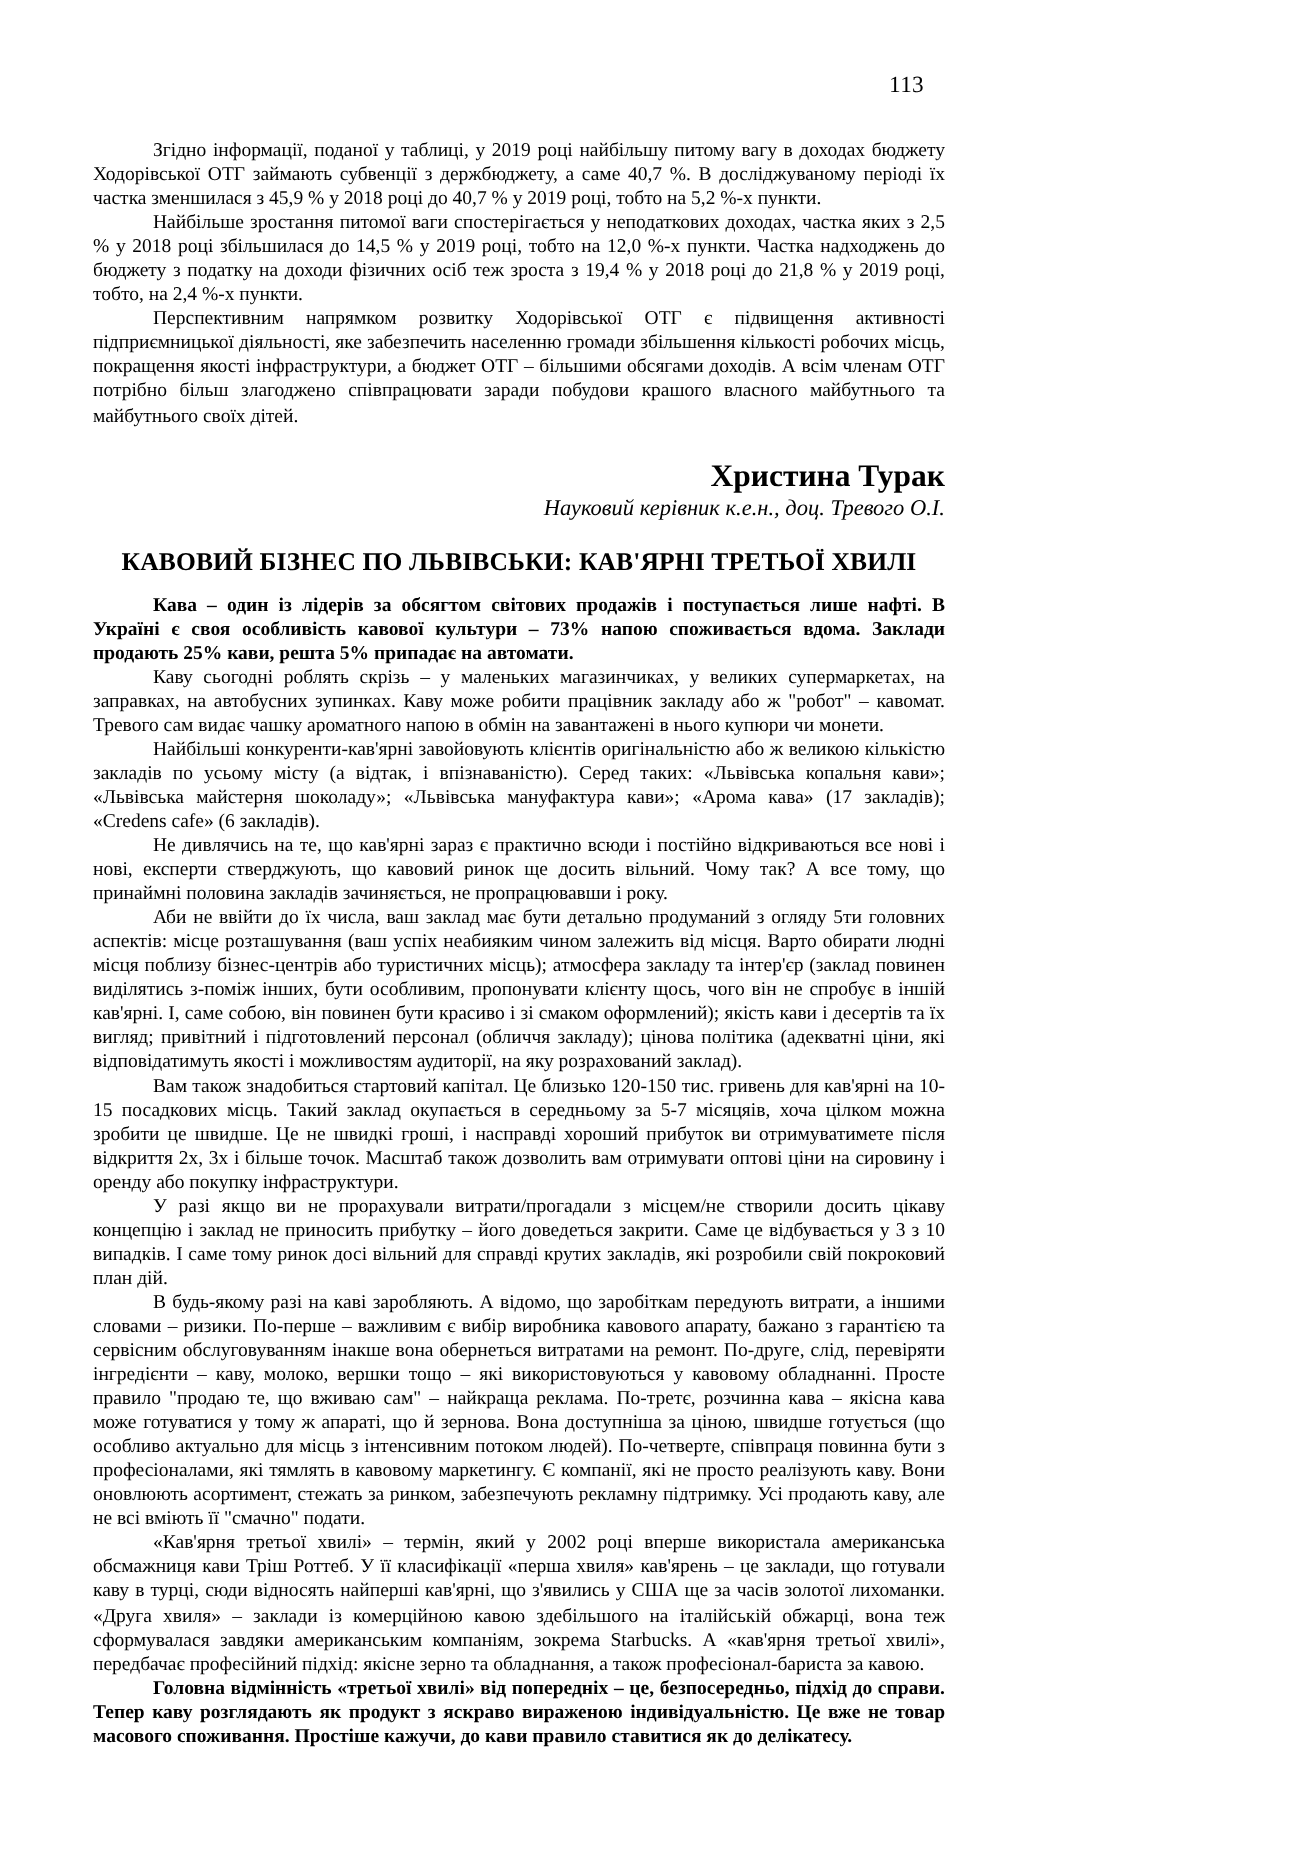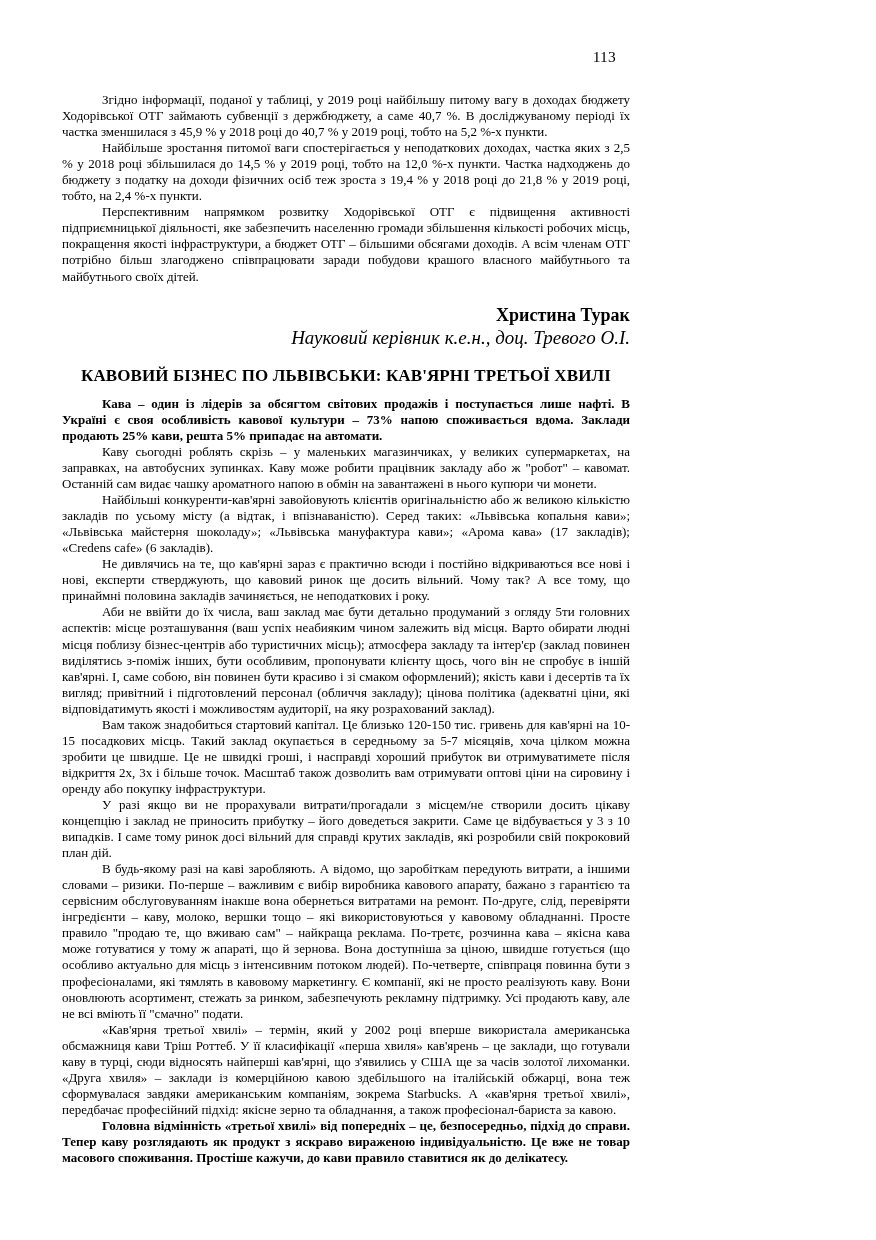--- a/index.html
+++ b/index.html
@@ -33,28 +33,28 @@
     font-size: 13px;
     line-height: 1.235;
     text-align: justify;
     text-indent: 40px;
     hyphens: auto;
   }
   p.bold { font-weight: bold; }
   .author {
     text-align: right;
     font-weight: bold;
-    font-size: 18px;
+    font-size: 21px;
     margin-top: 19px;
     line-height: 1.25;
   }
   .supervisor {
     text-align: right;
     font-style: italic;
-    font-size: 19px;
+    font-size: 15px;
     line-height: 1.25;
     margin-bottom: 2px;
   }
   .article-title {
     text-align: center;
     font-weight: bold;
     font-size: 17px;
     margin-top: 16px;
     margin-bottom: 10px;
     letter-spacing: 0.1px;
@@ -76,23 +76,23 @@
     <p>Перспективним напрямком розвитку Ходорівської ОТГ є підвищення активності підприємницької діяльності, яке забезпечить населенню громади збільшення кількості робочих місць, покращення якості інфраструктури, а бюджет ОТГ – більшими обсягами доходів. А всім членам ОТГ потрібно більш злагоджено співпрацювати заради побудови крашого власного майбутнього та майбутнього своїх дітей.</p>
   </div>
 
   <div class="author">Христина Турак</div>
   <div class="supervisor">Науковий керівник к.е.н., доц.  Тревого О.І.</div>
 
   <div class="article-title">КАВОВИЙ БІЗНЕС ПО ЛЬВІВСЬКИ: КАВ'ЯРНІ ТРЕТЬОЇ ХВИЛІ</div>
 
   <div class="para-block">
     <p class="bold">Кава – один із лідерів за обсягтом світових продажів і поступається лише нафті. В Україні є своя особливість кавової культури – 73% напою споживається вдома. Заклади продають 25% кави, решта 5% припадає на автомати.</p>
-    <p>Каву сьогодні роблять скрізь – у маленьких магазинчиках, у великих супермаркетах, на заправках, на автобусних зупинках. Каву може робити працівник закладу або ж "робот" – кавомат. Останній сам видає чашку ароматного напою в обмін на завантажені в нього купюри чи монети.</p>
+    <p>Каву сьогодні роблять скрізь – у маленьких магазинчиках, у великих супермаркетах, на заправках, на автобусних зупинках. Каву може робити працівник закладу або ж "робот" – кавомат. Тревого сам видає чашку ароматного напою в обмін на завантажені в нього купюри чи монети.</p>
     <p>Найбільші конкуренти-кав'ярні завойовують клієнтів оригінальністю або ж великою кількістю закладів по усьому місту (а відтак, і впізнаваністю). Серед таких: «Львівська копальня кави»; «Львівська майстерня шоколаду»; «Львівська мануфактура кави»; «Арома кава» (17 закладів); «Credens cafe» (6 закладів).</p>
-    <p>Не дивлячись на те, що кав'ярні зараз є практично всюди і постійно відкриваються все нові і нові, експерти стверджують, що кавовий ринок ще досить вільний. Чому так? А все тому, що принаймні половина закладів зачиняється, не неподаткових і року.</p>
+    <p>Не дивлячись на те, що кав'ярні зараз є практично всюди і постійно відкриваються все нові і нові, експерти стверджують, що кавовий ринок ще досить вільний. Чому так? А все тому, що принаймні половина закладів зачиняється, не пропрацювавши і року.</p>
     <p>Аби не ввійти до їх числа, ваш заклад має бути детально продуманий з огляду 5ти головних аспектів: місце розташування (ваш успіх неабияким чином залежить від місця. Варто обирати  людні місця поблизу бізнес-центрів або туристичних місць); атмосфера закладу та інтер'єр (заклад повинен виділятись з-поміж інших, бути особливим, пропонувати клієнту щось, чого він не спробує в іншій кав'ярні. І, саме собою, він повинен бути красиво і зі смаком оформлений); якість кави і десертів та їх вигляд; привітний і підготовлений персонал (обличчя закладу); цінова політика (адекватні ціни, які відповідатимуть якості і можливостям аудиторії, на яку розрахований заклад).</p>
     <p>Вам також знадобиться стартовий капітал. Це близько 120-150 тис. гривень для кав'ярні на 10-15 посадкових місць. Такий заклад окупається в середньому за 5-7 місяцяів, хоча цілком можна зробити це швидше. Це не швидкі гроші, і насправді хороший прибуток ви отримуватимете після відкриття 2х, 3х і більше точок. Масштаб також дозволить вам отримувати оптові ціни на сировину і оренду або покупку інфраструктури.</p>
     <p>У разі якщо ви не прорахували витрати/прогадали з місцем/не створили досить цікаву концепцію і заклад не приносить прибутку – його доведеться закрити. Саме це відбувається у 3 з 10 випадків. І саме тому ринок досі вільний для справді крутих закладів, які розробили свій покроковий план дій.</p>
     <p>В будь-якому разі на каві заробляють. А відомо, що заробіткам передують витрати, а іншими словами – ризики. По-перше – важливим є вибір виробника кавового апарату, бажано з гарантією та сервісним обслуговуванням інакше вона обернеться витратами на ремонт. По-друге, слід, перевіряти інгредієнти – каву, молоко, вершки тощо – які використовуються у кавовому обладнанні. Просте правило "продаю те, що вживаю сам" – найкраща реклама. По-третє, розчинна кава – якісна кава може готуватися у тому ж апараті, що й зернова. Вона  доступніша за ціною,  швидше готується (що особливо актуально для місць з інтенсивним потоком людей). По-четверте, співпраця повинна бути з професіоналами, які тямлять в кавовому маркетингу. Є компанії, які не просто реалізують каву. Вони оновлюють асортимент, стежать за ринком, забезпечують рекламну підтримку. Усі продають каву, але не всі вміють її "смачно" подати.</p>
     <p>«Кав'ярня третьої хвилі» – термін, який у 2002 році вперше використала американська обсмажниця кави Тріш Роттеб. У її класифікації «перша хвиля» кав'ярень – це заклади, що готували каву в турці, сюди відносять найперші кав'ярні, що з'явились у США ще за часів золотої лихоманки. «Друга хвиля» – заклади із комерційною кавою здебільшого на італійській обжарці, вона теж сформувалася завдяки американським компаніям, зокрема Starbucks.  А «кав'ярня третьої хвилі», передбачає професійний підхід: якісне зерно та обладнання, а також професіонал-бариста за кавою.</p>
     <p class="bold">Головна відмінність «третьої хвилі» від попередніх – це, безпосередньо, підхід до справи. Тепер каву розглядають як продукт з яскраво вираженою індивідуальністю. Це вже не товар масового споживання. Простіше кажучи, до кави правило ставитися як до делікатесу.</p>
   </div>
 
 </div>
 

